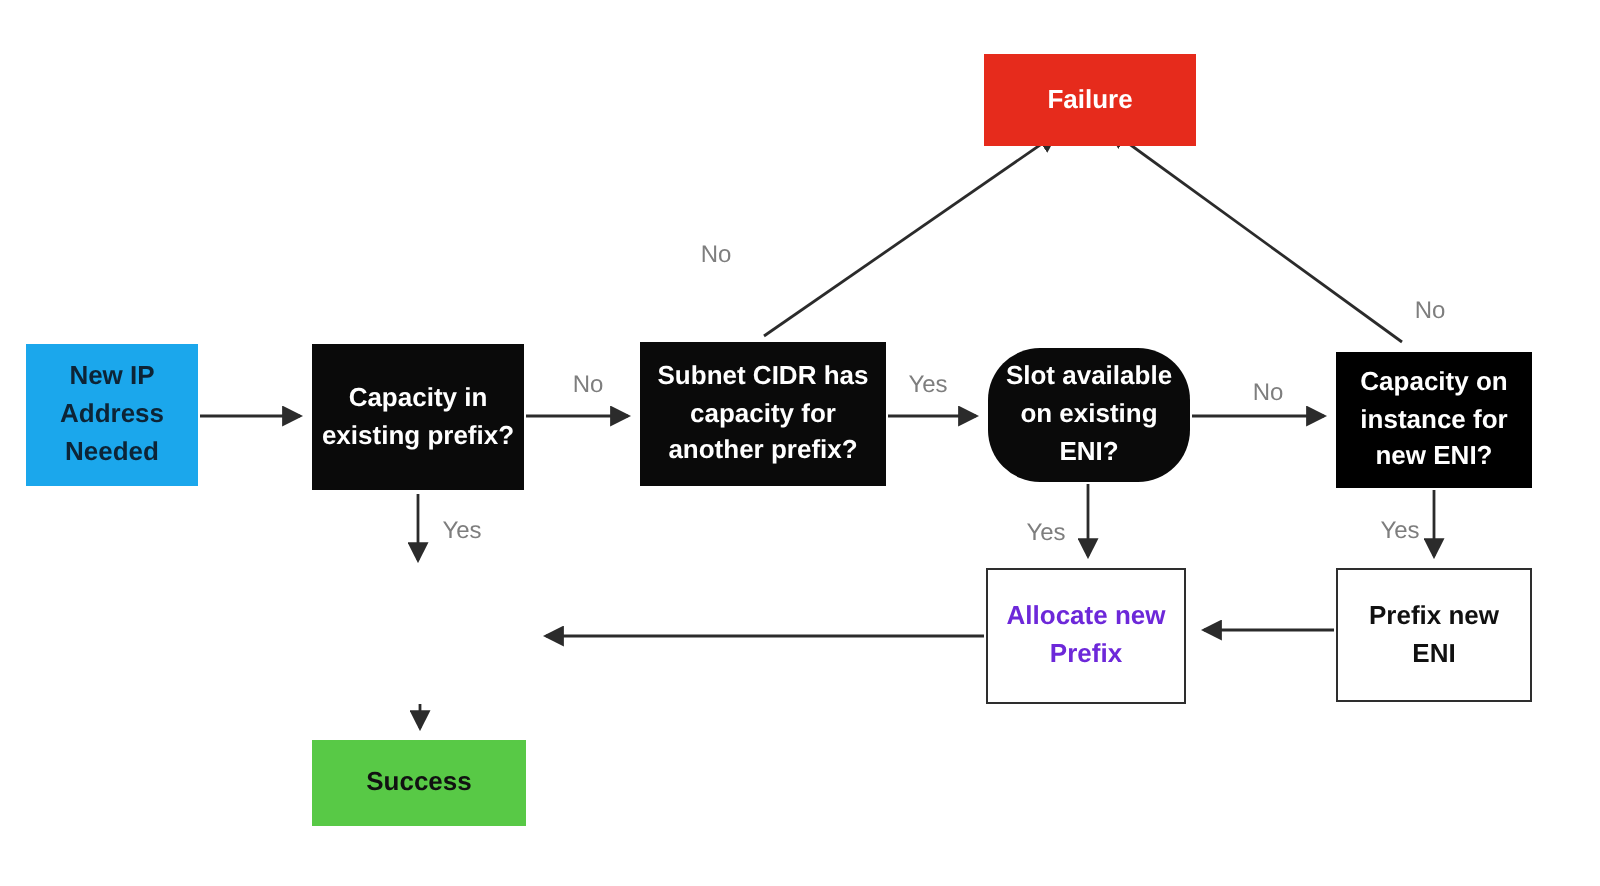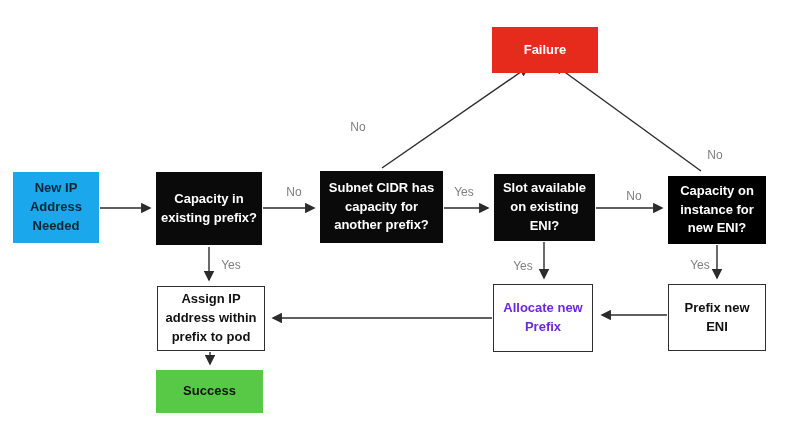--- a/index.html
+++ b/index.html
@@ -50,33 +50,30 @@
 Address
 Needed</div>
 
   <div class="node" style="left: 156px; top: 172px; width: 106px; height: 73px; background: rgb(10, 10, 10); color: rgb(255, 255, 255);">Capacity in
 existing prefix?</div>
 
   <div class="node" style="left: 320px; top: 171px; width: 123px; height: 72px; background: rgb(10, 10, 10); color: rgb(255, 255, 255);">Subnet CIDR has
 capacity for
 another prefix?</div>
 
-  <div class="node" style="left: 494px; top: 174px; width: 101px; height: 67px; background: rgb(10, 10, 10); color: rgb(255, 255, 255);">Slot available
+  <div class="node" style="left: 494px; top: 174px; width: 101px; height: 67px; background: rgb(10, 10, 10); color: rgb(255, 255, 255); border-radius: 26px;">Slot available
 on existing
 ENI?</div>
 
   <div class="node" style="left: 668px; top: 176px; width: 98px; height: 68px; background: #000000; color: rgb(255, 255, 255);">Capacity on
 instance for
 new ENI?</div>
 
   <div class="node" style="left: 492px; top: 14px; width: 106px; height: 46px; background: rgb(230, 43, 28); color: rgb(255, 255, 255); margin-top: 13px;">Failure</div>
 
-  <div class="node node-plain" style="left: 157px; top: 286px; width: 108px; height: 65px; background: rgb(255, 255, 255); color: rgb(17, 17, 17);">Assign IP
-address within
-prefix to pod</div>
 
   <div class="node node-plain" style="left: 493px; top: 284px; width: 100px; height: 68px; background: rgb(255, 255, 255); color: #6d28d9;">Allocate new
 Prefix</div>
 
   <div class="node node-plain" style="left: 668px; top: 284px; width: 98px; height: 67px; background: rgb(255, 255, 255); color: rgb(17, 17, 17);">Prefix new
 ENI</div>
 
   <div class="node" style="left: 156px; top: 370px; width: 107px; height: 43px; background: rgb(88, 201, 70); color: rgb(17, 17, 17);">Success</div>
 
   <div class="edge-label" style="left: 294px; top: 192px; color: rgb(126, 126, 126);">No</div>

